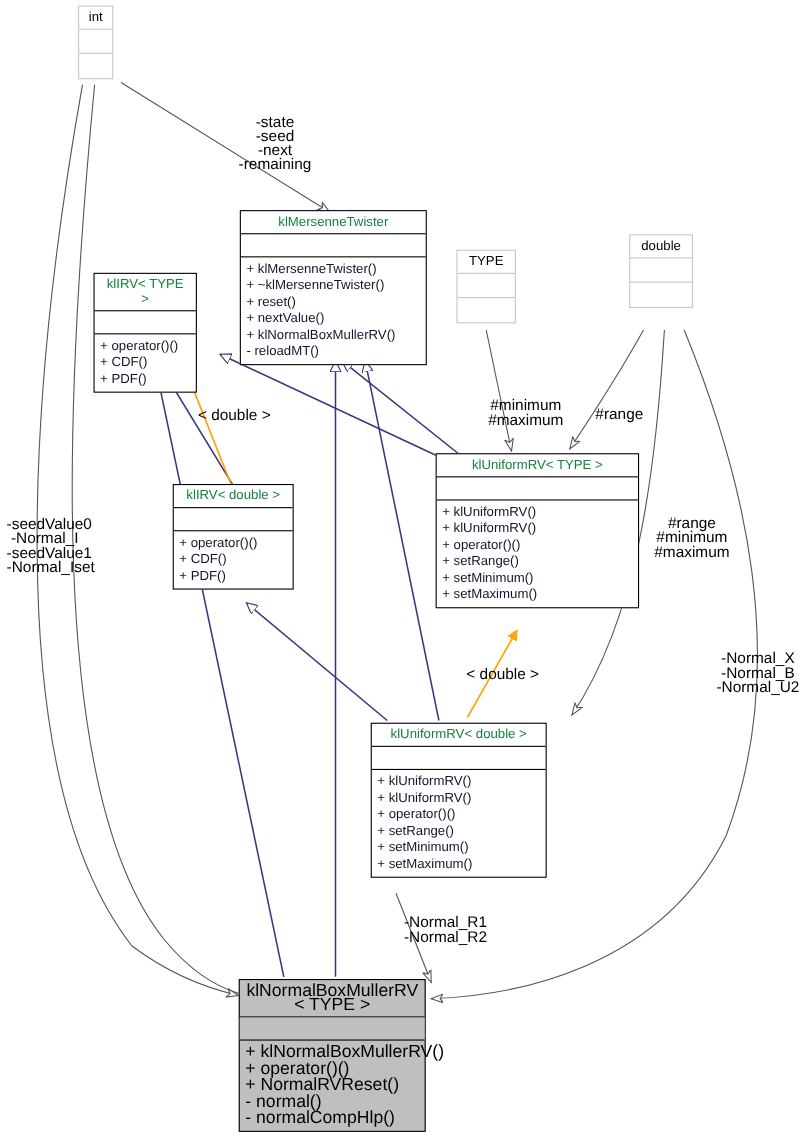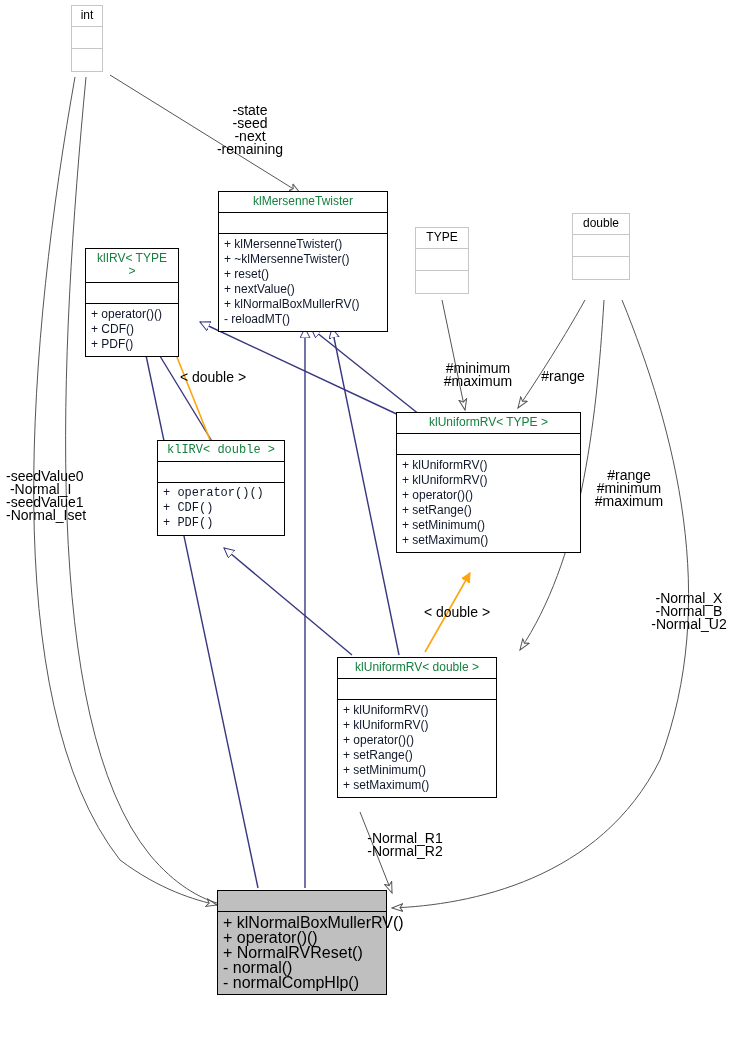--- a/index.html
+++ b/index.html
@@ -158,21 +158,21 @@
     <div class="sec attrs"></div>
     <div class="sec ops"></div>
   </div>
 
   <div class="node light" style="left:572px;top:213px;width:58px;">
     <div class="sec title">double</div>
     <div class="sec attrs"></div>
     <div class="sec ops"></div>
   </div>
 
-  <div class="node solid" style="left:157px;top:440px;width:128px;font-family:Liberation Mono, monospace;">
+  <div class="node solid" style="left:157px;top:440px;width:110px;">
     <div class="sec title">klIRV&lt; double &gt;</div>
     <div class="sec attrs"></div>
     <div class="sec ops">
       <div class="row">+ operator()()</div>
       <div class="row">+ CDF()</div>
       <div class="row">+ PDF()</div>
     </div>
   </div>
 
   <div class="node solid" style="left:396px;top:412px;width:185px;">
@@ -195,20 +195,24 @@
       <div class="row">+ klUniformRV()</div>
       <div class="row">+ klUniformRV()</div>
       <div class="row">+ operator()()</div>
       <div class="row">+ setRange()</div>
       <div class="row">+ setMinimum()</div>
       <div class="row">+ setMaximum()</div>
     </div>
   </div>
 
   <div class="node focus" style="left:217px;top:890px;width:170px;">
+    <div class="sec title">
+      <div>klNormalBoxMullerRV</div>
+      <div>&lt; TYPE &gt;</div>
+    </div>
     <div class="sec attrs"></div>
     <div class="sec ops">
       <div class="row">+ klNormalBoxMullerRV()</div>
       <div class="row">+ operator()()</div>
       <div class="row">+ NormalRVReset()</div>
       <div class="row">- normal()</div>
       <div class="row">- normalCompHlp()</div>
     </div>
   </div>
 

